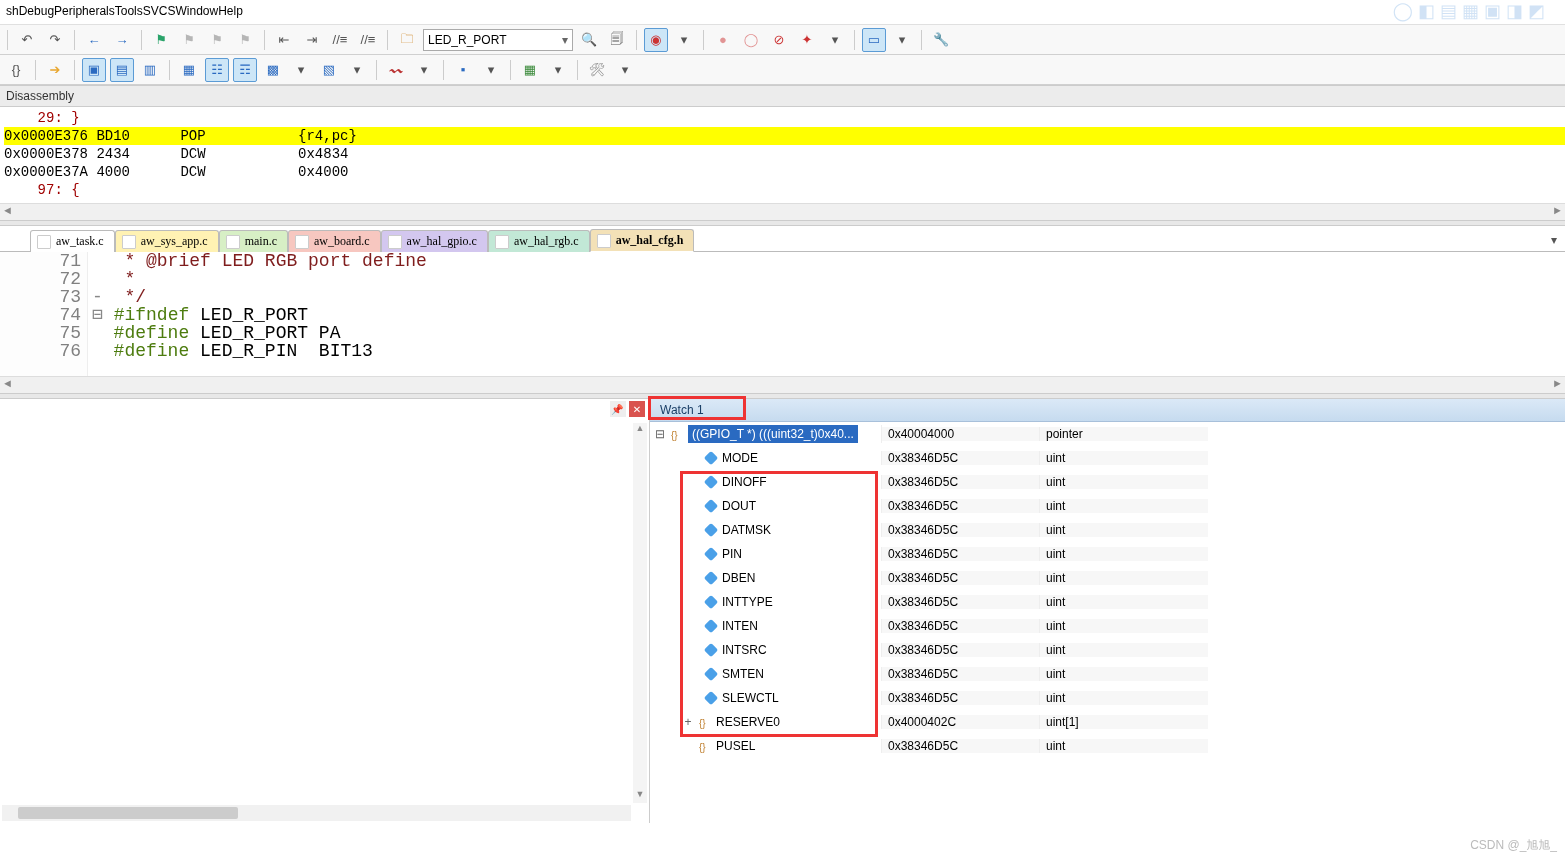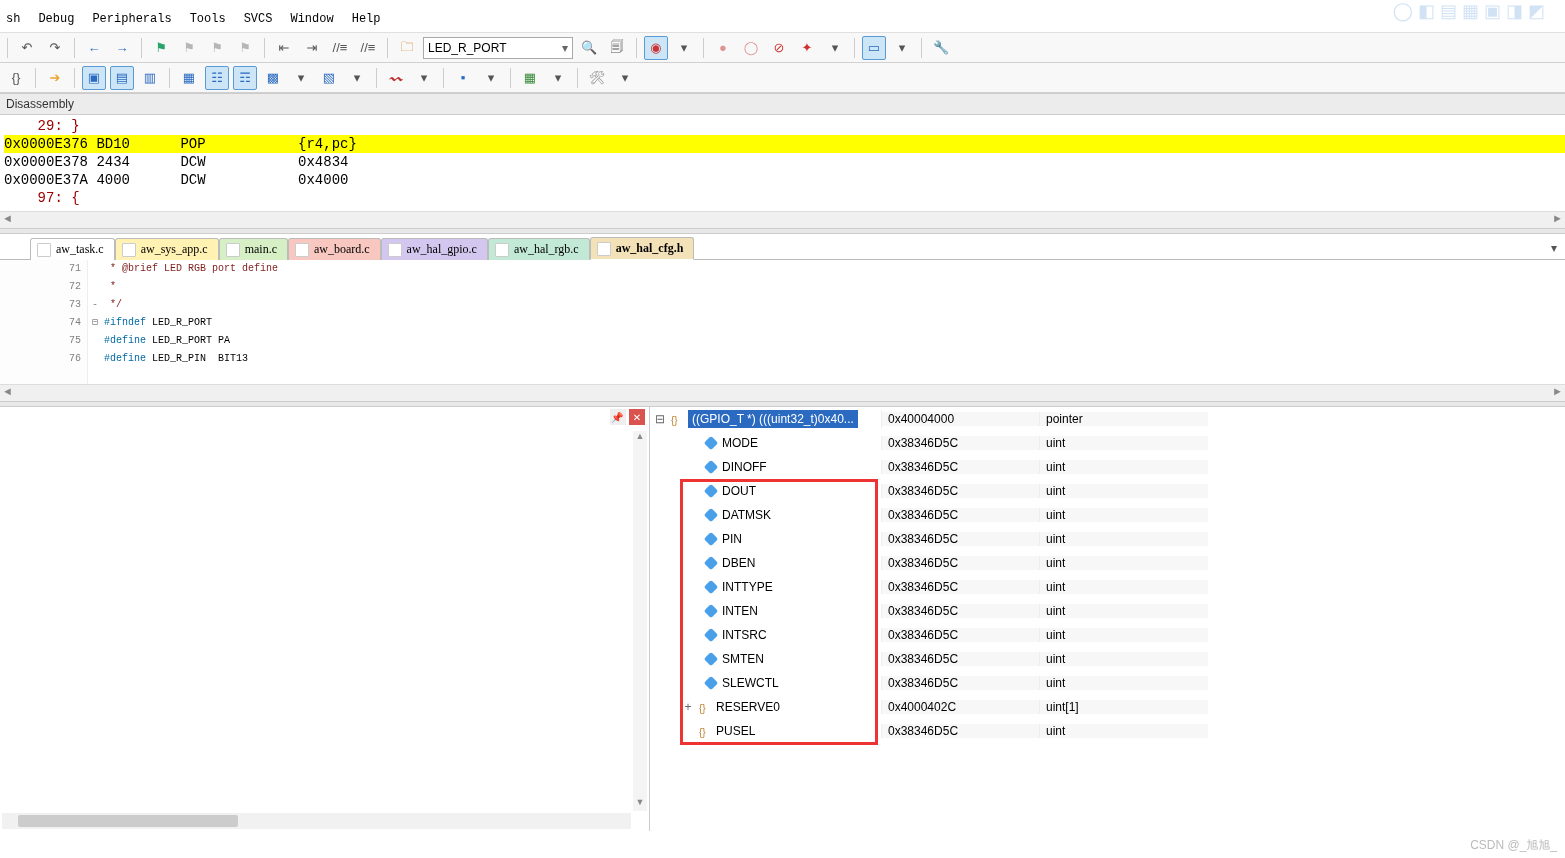--- a/index.html
+++ b/index.html
@@ -9,24 +9,22 @@
     background: #fff;
     color: #000;
     overflow: hidden;
     width: 1565px;
     height: 858px;
     position: relative;
   }
   
   .menubar {
     display: flex;
-    gap: 18px;
-    padding: 12px 6px 6px 6px;
+    padding: 4px 6px 6px 6px;
     border-bottom: 1px solid #e0e0e0;
-    font-family: Liberation Mono, monospace;
   }
   .menubar span { cursor: default; }
   
   .toolbar {
     display: flex;
     align-items: center;
     gap: 4px;
     padding: 3px 4px;
     border-bottom: 1px solid #d0d0d0;
     background: #f8f8f8;
@@ -103,37 +101,37 @@
     top: 1px;
     cursor: pointer;
     font-family: Liberation Serif, serif;
   }
   .ft-icon { width: 14px; height: 14px; display: inline-block; border: 1px solid #ccc; background: #fff; border-radius: 1px; }
   .file-tab.active { background: #fff; border-bottom: 1px solid #fff; font-weight: bold; margin-top: 7px; }
   
   .code-view {
     display: flex;
     font-family: Consolas, "Courier New", monospace;
-    font-size: 10px;
+    font-size: 18px;
     line-height: 18px;
     height: 124px;
     background: #fff;
   }
   .gutter {
     width: 88px;
     text-align: right;
     color: #808080;
     padding-right: 6px;
     background: #fdfdfd;
     border-right: 1px solid #eee;
   }
   .gutter div { height: 18px; }
   .code-lines { padding-left: 4px; white-space: pre; }
   .code-lines .cm-comment { color: #7f1d1d; }
-  .code-lines .cm-macro { color: #0369a1; }
+  .code-lines .cm-macro { color: #4d7c0f; }
   .code-lines .cm-plain { color: #000; }
   .fold-mark { color: #888; }
   
   .splitter { height: 6px; background: #e8e8e8; border-top: 1px solid #ccc; border-bottom: 1px solid #ccc; }
   
   .lower {
     display: flex;
     height: 424px;
     position: relative;
   }
@@ -365,20 +363,24 @@
       <div class="up">▲</div>
       <div style="flex:1"></div>
       <div class="dn" style="position:absolute;bottom:0;width:100%">▼</div>
     </div>
     <div class="hscroll2">
         <div class="thumb"></div>
       </div>
   </div>
 
   <div class="watch" style="position:relative">
+    <div class="watch-title">
+      <span>Watch 1</span>
+      <div class="hl-box"></div>
+    </div>
     <div class="watch-rows" id="watch-rows">
         <div class="wrow selected">
           <div class="c-name">
             <span class="tree-tw">⊟</span>
             <span class="struct-dot"></span>
             <span class="nm-text">((GPIO_T *) (((uint32_t)0x40...</span>
           </div>
           <div class="c-val">0x40004000</div>
           <div class="c-type">pointer</div>
         </div>

